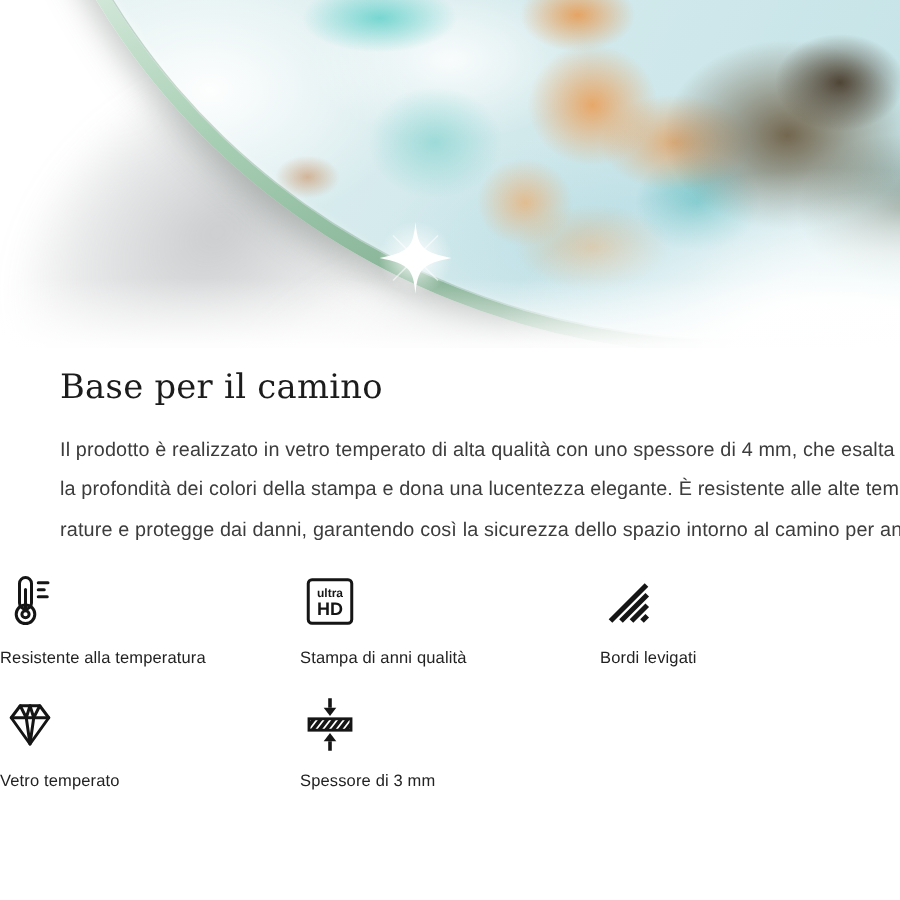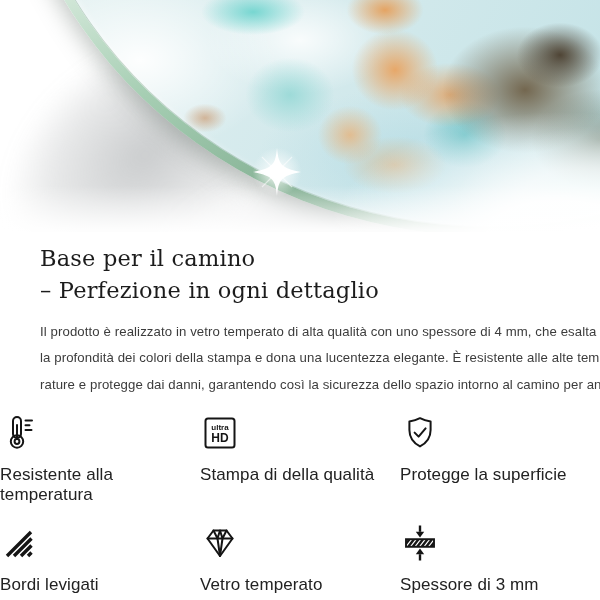--- a/index.html
+++ b/index.html
@@ -56,21 +56,21 @@
   .content { padding:0 40px;margin-top:10px; }
   .title { margin-top:8px; font-family:"DejaVu Serif","Liberation Serif",serif;
     font-size:22.5px; line-height:32px; color:#1c1c1c; font-weight:400; letter-spacing:0.2px; }
   .desc { margin-top:13px; font-size:13.2px; line-height:26.3px; color:#3c3c3c; letter-spacing:0.1px; }
   .desc div { white-space:nowrap; }
 
   
   .features { margin-top:15px; display:grid; grid-template-columns:repeat(3,1fr); row-gap:18px; }
   .feature { display:flex; flex-direction:column; align-items:flex-start; }
   .feature .ic { width:40px; height:40px; }
-  .feature .lbl { margin-top:12px; font-size:17px; color:#222222; letter-spacing:0.1px; }
+  .feature .lbl { margin-top:12px; font-size:11px; color:#222222; letter-spacing:0.1px; }
   .ic svg { width:40px; height:40px; display:block; }
   .stroke { fill:none; stroke:#151515; stroke-width:2; stroke-linecap:round; stroke-linejoin:round; }
 </style>
 </head>
 <body>
 
 <div>
 
   <div class="hero">
     <div class="floor-shadow"></div>
@@ -83,21 +83,20 @@
       <svg viewBox="0 0 56 56">
         <path d="M28 4 C29.6 20 31.5 24 52 28 C31.5 32 29.6 36 28 52 C26.4 36 24.5 32 4 28 C24.5 24 26.4 20 28 4 Z" fill="#ffffff" opacity="0.97"></path>
         <path d="M13 13 L43 43 M43 13 L13 43" stroke="#ffffff" stroke-width="1.1" opacity="0.55"></path>
       </svg>
     </div>
   </div>
 
   <div class="content">
     <h1 class="title">
       <div>Base per il camino</div>
-      <div>– Perfezione in ogni dettaglio</div>
     </h1>
     <div class="desc">
       <div>Il prodotto è realizzato in vetro temperato di alta qualità con uno spessore di 4 mm, che esalta</div>
       <div>la profondità dei colori della stampa e dona una lucentezza elegante. È resistente alle alte tempe-</div>
       <div>rature e protegge dai danni, garantendo così la sicurezza dello spazio intorno al camino per anni.</div>
     </div>
   </div>
 
   <div class="features">
 
@@ -115,32 +114,23 @@
     </div>
 
     <div class="feature">
       <div class="ic">
         <svg viewBox="0 0 40 40">
           <rect class="stroke" x="5.5" y="5.5" width="29" height="29" rx="2.5" stroke-width="2.4"></rect>
           <text x="20" y="17" text-anchor="middle" font-family="Liberation Sans, sans-serif" font-size="8" font-weight="700" fill="#151515">ultra</text>
           <text x="20" y="29" text-anchor="middle" font-family="Liberation Sans, sans-serif" font-size="12" font-weight="700" fill="#151515">HD</text>
         </svg>
       </div>
-      <div class="lbl">Stampa di della qualità</div>
+      <div class="lbl">Stampa di anni qualità</div>
     </div>
 
-    <div class="feature">
-      <div class="ic">
-        <svg viewBox="0 0 40 40">
-          <path class="stroke" d="M20 5.2 C23.5 7 27 8 30.6 8.6 V17 C30.6 25 25.4 30.6 20 33.4 C14.6 30.6 9.4 25 9.4 17 V8.6 C13 8 16.5 7 20 5.2 Z" stroke-width="2.1"></path>
-          <path class="stroke" d="M14.6 19.6 L18.6 23.6 L25.6 15.4" stroke-width="2.1"></path>
-        </svg>
-      </div>
-      <div class="lbl">Protegge la superficie</div>
-    </div>
 
     <div class="feature">
       <div class="ic">
         <svg viewBox="0 0 40 40">
           <path d="M7 33 L31 9 M14 33 L31.5 15.5 M21 33 L31.5 22.5 M28 33 L31.5 29.5" stroke="#151515" stroke-width="3.4" fill="none" stroke-linecap="butt"></path>
         </svg>
       </div>
       <div class="lbl">Bordi levigati</div>
     </div>
 

